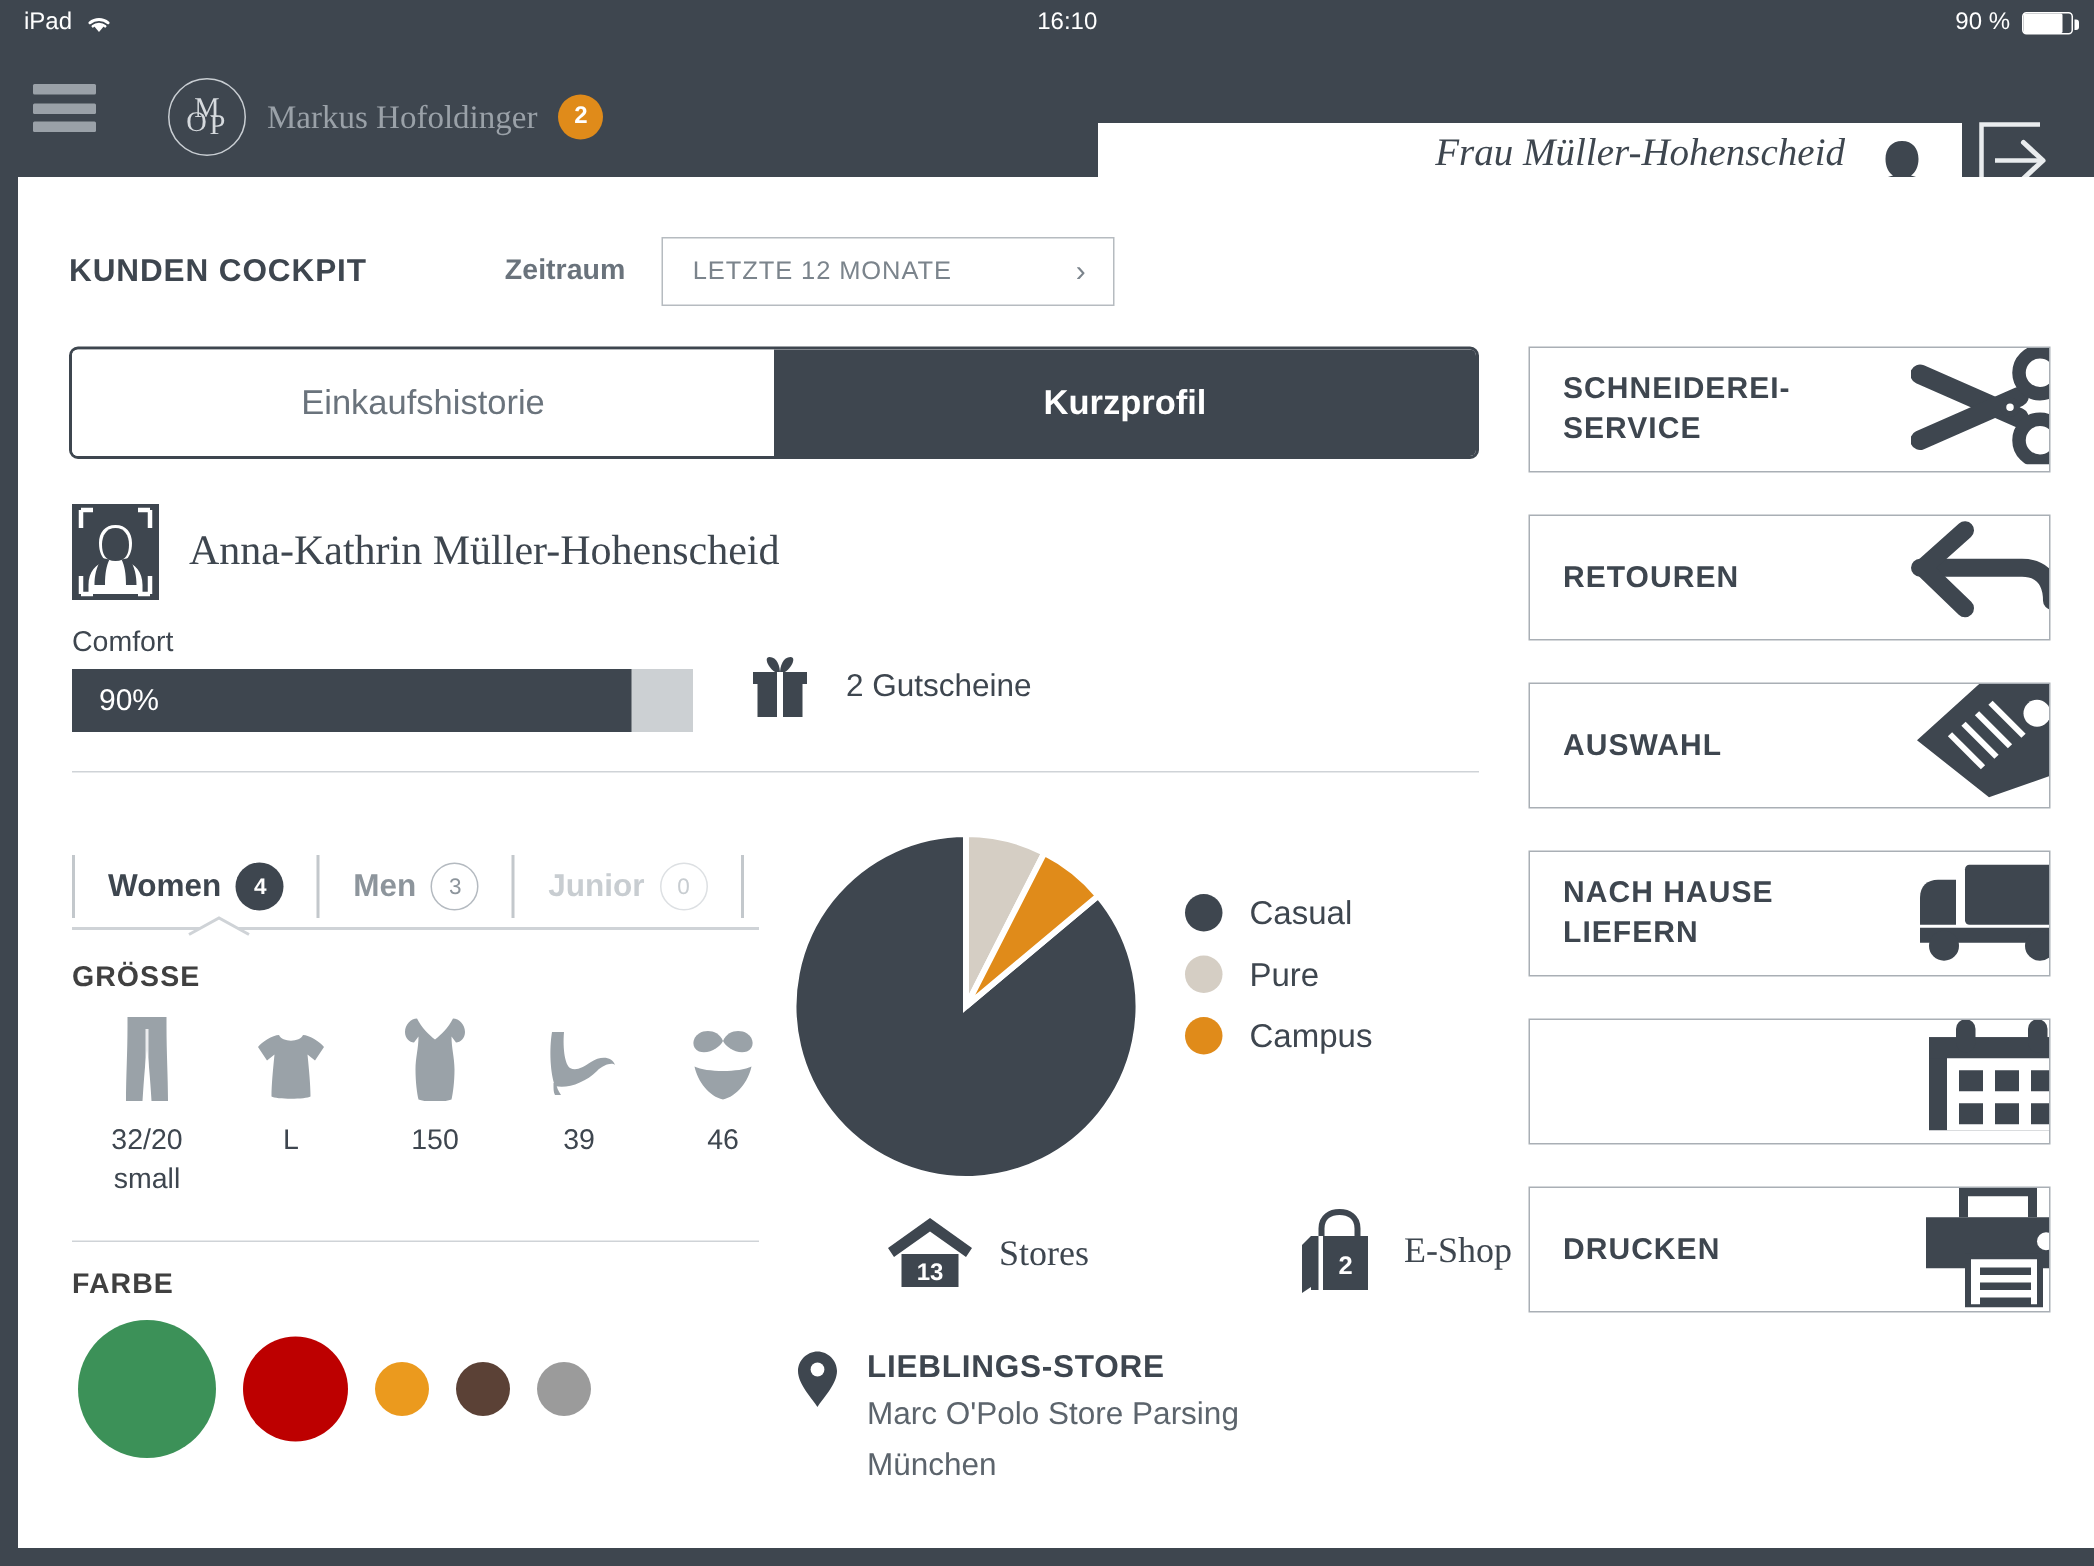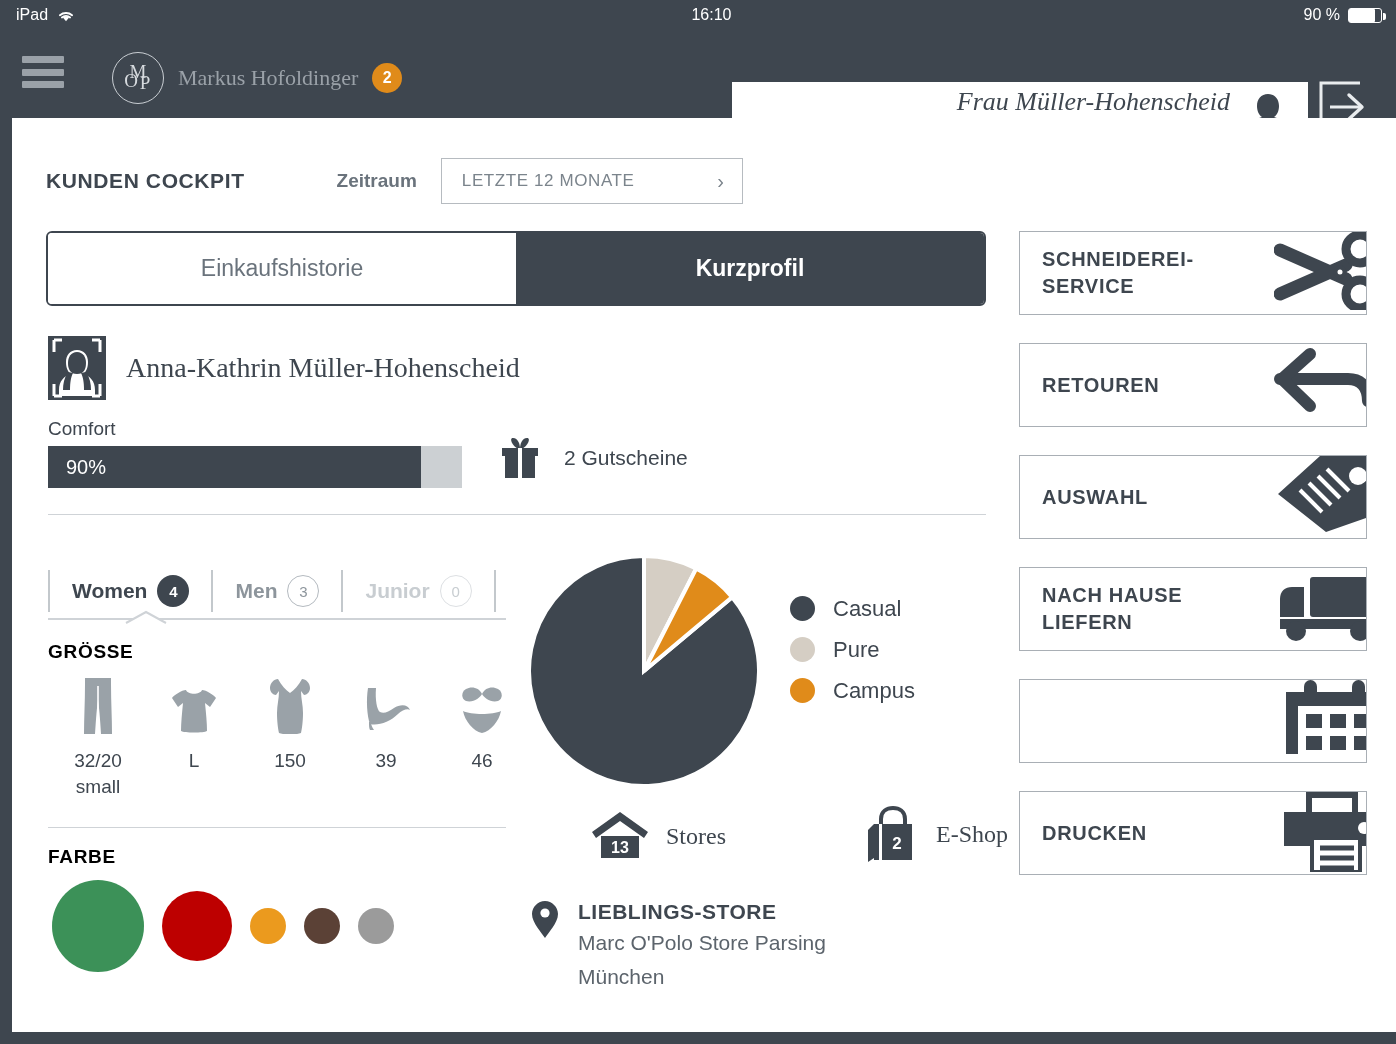--- a/index.html
+++ b/index.html
@@ -125,21 +125,21 @@
                display: flex; align-items: center; justify-content: center; font-size: 15px; }
   .seg.active .seg-label { color: #3e464f; }
   .seg.active .seg-count { background: #3e464f; color: #fff; font-weight: bold; }
   .seg.mid .seg-label { color: #8d959c; }
   .seg.mid .seg-count { border: 1.5px solid #b4bac0; color: #8d959c; }
   .seg.dim .seg-label { color: #c8cdd1; }
   .seg.dim .seg-count { border: 1.5px solid #dde0e3; color: #c8cdd1; }
   .segline { position: absolute; left: 36px; top: 500px; width: 458px; height: 2px; background: #cfd3d7; }
   .segcaret { position: absolute; left: 112px; top: 492px; }
 
-  .sec-title { font-size: 19px; font-weight: bold; letter-spacing: 0.7px; color: #000000; }
+  .sec-title { font-size: 19px; font-weight: bold; letter-spacing: 0.7px; color: #404040; }
   .groesse-title { position: absolute; left: 36px; top: 523px; }
   .farbe-title { position: absolute; left: 36px; top: 728px; }
 
   .sizes { position: absolute; left: 38px; top: 560px; display: flex; }
   .size-item { width: 96px; display: flex; flex-direction: column; align-items: center; }
   .size-ico { height: 56px; display: flex; align-items: flex-end; justify-content: center; }
   .size-val { font-size: 19px; color: #3e464f; margin-top: 14px; text-align: center; line-height: 1.35; }
 
   .colors { position: absolute; left: 40px; top: 762px; display: flex; align-items: center; gap: 18px; }
   .dot { border-radius: 50%; flex: 0 0 auto; }

